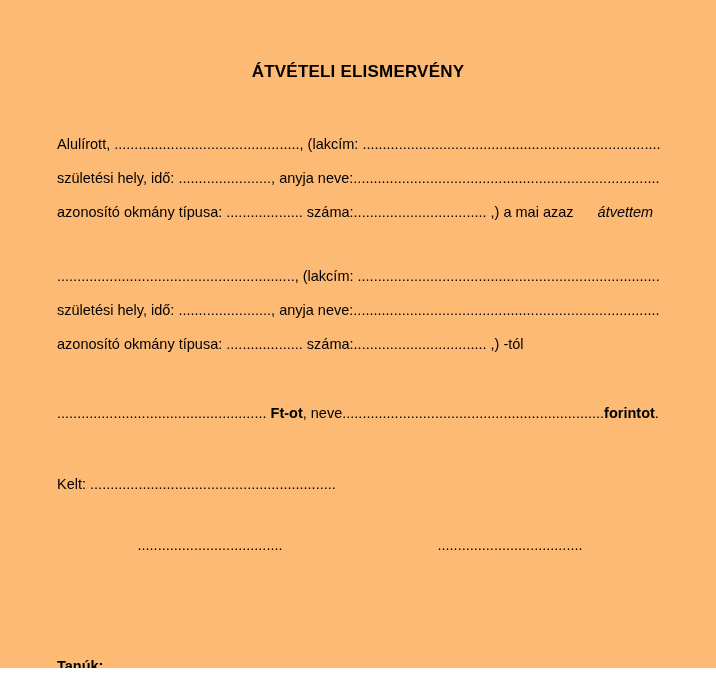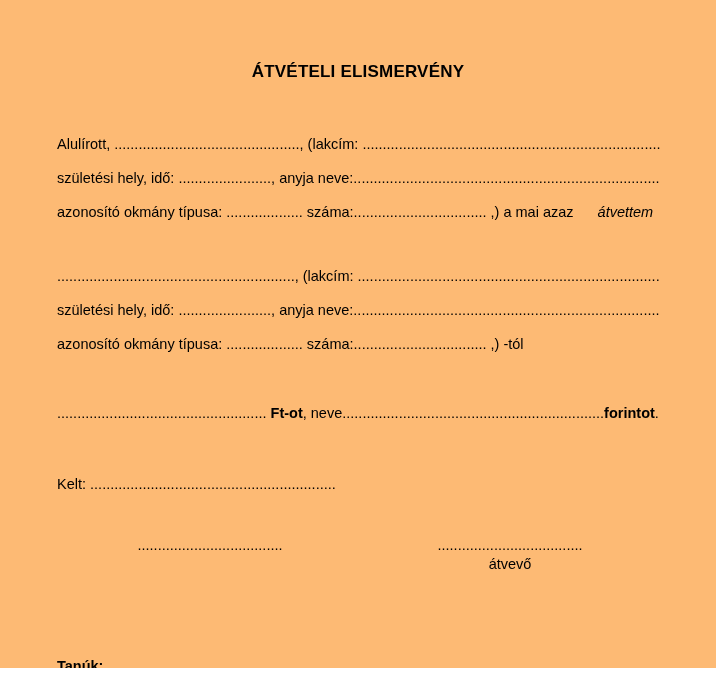--- a/index.html
+++ b/index.html
@@ -78,18 +78,17 @@
 
   <div class="line l-amount"><span>....................................................</span><span class="bold"> Ft-ot</span><span>, neve</span><span>.................................................................</span><span class="bold">forintot</span><span>.</span></div>
 
   <div class="line l-kelt"><span>Kelt: </span><span>.............................................................</span></div>
 
   <div class="sig-col sig-left">
     <div>....................................</div>
   </div>
   <div class="sig-col sig-right">
     <div>....................................</div>
-    <div>átvevő</div>
   </div>
 
   <div class="line l-tanuk">Tanúk:</div>
 
 </div>
 
 </body></html>

